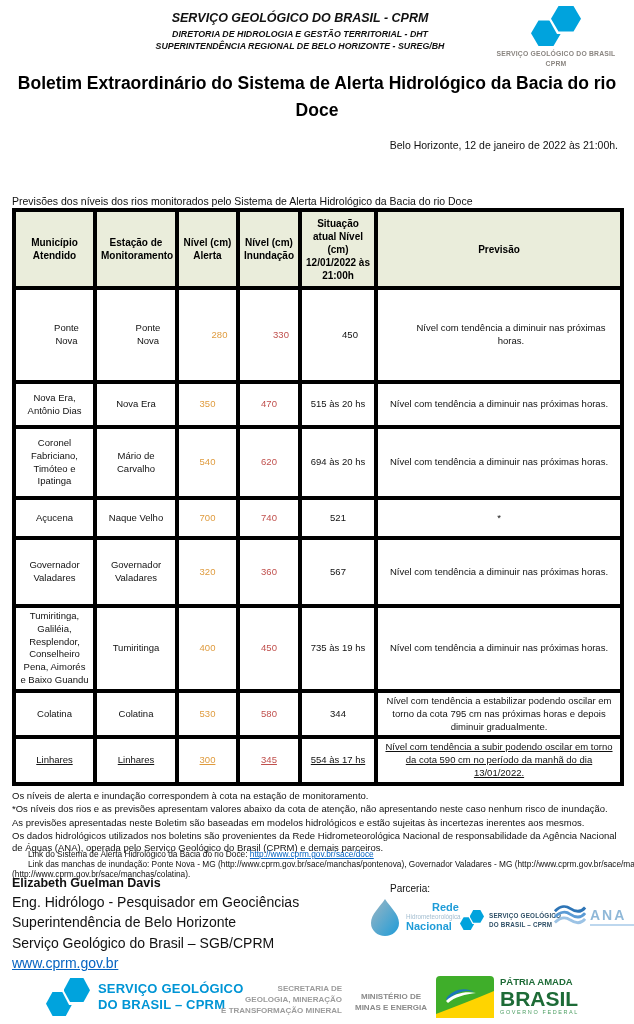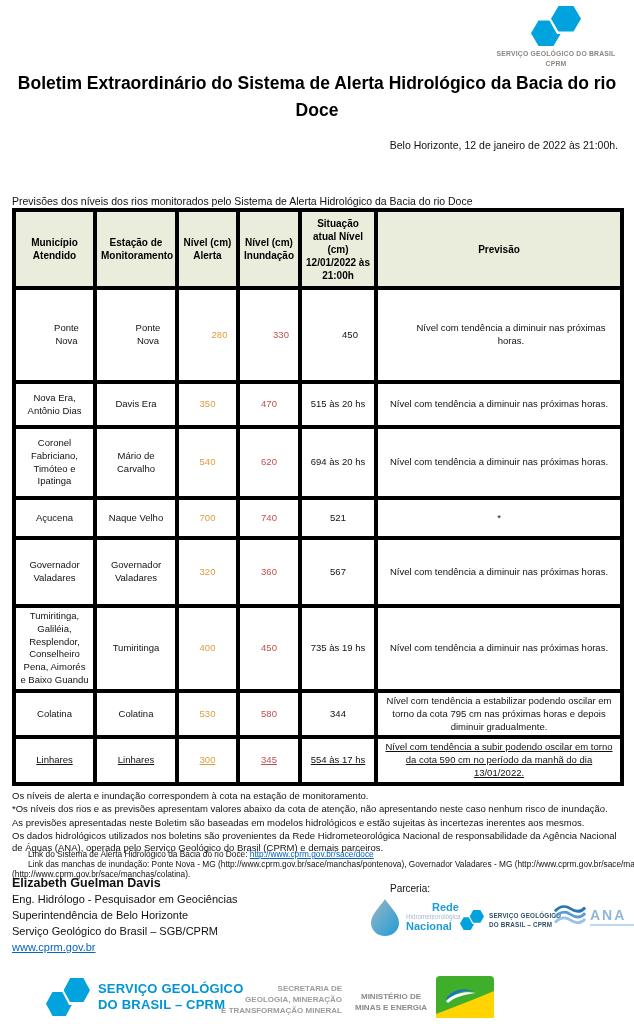--- a/index.html
+++ b/index.html
@@ -56,21 +56,21 @@
   
   .footnotes{position:absolute;top:789px;left:12px;width:610px;font-size:9.5px;line-height:1.38;color:#111;}
   .paras{position:absolute;top:817px;left:12px;width:612px;font-size:9.5px;line-height:1.32;color:#111;}
   .links{position:absolute;top:849px;left:12px;width:622px;font-size:8.3px;line-height:1.22;color:#111;}
   .links .nowrap{white-space:nowrap;overflow:hidden;padding-left:16px;}
   a.link{color:var(--link-blue);text-decoration:underline;cursor:pointer;}
 
   
   .signature{position:absolute;top:876px;left:12px;width:300px;color:#111;}
   .signature .name{font-size:12.5px;font-weight:bold;margin-bottom:2px;}
-  .signature .line{font-size:11px;line-height:1.45;}
+  .signature .line{font-size:14px;line-height:1.45;}
 
   
   .parceria-label{position:absolute;top:883px;left:390px;font-size:10px;color:#111;}
   .partner-rede{position:absolute;top:898px;left:368px;display:flex;align-items:center;gap:4px;}
   .rede-text .r1{font-size:11px;font-weight:bold;color:#1F9CD8;line-height:1.05;padding-left:26px;}
   .rede-text .r2{font-size:6.3px;color:#a3bdd0;line-height:1.2;}
   .rede-text .r3{font-size:11px;font-weight:bold;color:#1F9CD8;line-height:1.05;}
   .partner-cprm{position:absolute;top:910px;left:460px;display:flex;align-items:center;gap:5px;}
   .partner-cprm .hexpair{width:24px;height:20px;flex:0 0 auto;}
   .partner-cprm .txt{font-size:6.3px;font-weight:bold;color:#2e4f66;line-height:1.45;letter-spacing:.2px;}
@@ -87,20 +87,25 @@
   .footer-brand{position:absolute;top:976px;left:436px;display:flex;align-items:center;gap:6px;}
   .brand-text .b1{font-size:9.5px;font-weight:bold;color:var(--brand-green);line-height:1.1;}
   .brand-text .b2{font-size:21px;font-weight:bold;color:var(--brand-green);line-height:1.0;}
   .brand-text .b3{font-size:5.5px;color:#4c9e62;letter-spacing:1.6px;line-height:1.4;}
 </style>
 </head>
 <body>
 
 <div class="page">
 
+  <div class="letterhead">
+    <div class="l1">SERVIÇO GEOLÓGICO DO BRASIL - CPRM</div>
+    <div class="l2">DIRETORIA DE HIDROLOGIA E GESTÃO TERRITORIAL - DHT</div>
+    <div class="l3">SUPERINTENDÊNCIA REGIONAL DE BELO HORIZONTE - SUREG/BH</div>
+  </div>
 
   <div class="logo-top">
     <div class="hexpair">
       <div class="hex hex-left"></div>
         <div class="hex hex-white"></div>
         <div class="hex hex-right"></div>
     </div>
     <div class="cap">
       <div>SERVIÇO GEOLÓGICO DO BRASIL</div>
       <div>CPRM</div>
@@ -137,21 +142,21 @@
           <tr>
             <td class="cell-municipio">Ponte Nova</td>
             <td class="cell-estacao">Ponte Nova</td>
             <td class="cell-alerta">280</td>
             <td class="cell-inundacao">330</td>
             <td class="cell-situacao">450</td>
             <td class="cell-previsao">Nível com tendência a diminuir nas próximas horas.</td>
           </tr>
           <tr>
             <td class="cell-municipio">Nova Era, Antônio Dias</td>
-            <td class="cell-estacao">Davis Era</td>
+            <td class="cell-estacao">Nova Era</td>
             <td class="cell-alerta">350</td>
             <td class="cell-inundacao">470</td>
             <td class="cell-situacao">515 às 20 hs</td>
             <td class="cell-previsao">Nível com tendência a diminuir nas próximas horas.</td>
           </tr>
           <tr>
             <td class="cell-municipio">Coronel Fabriciano, Timóteo e Ipatinga</td>
             <td class="cell-estacao">Mário de Carvalho</td>
             <td class="cell-alerta">540</td>
             <td class="cell-inundacao">620</td>
@@ -294,15 +299,20 @@
     <div>MINAS E ENERGIA</div>
   </div>
 
   <div class="footer-brand">
     <svg width="58" height="42" viewBox="0 0 58 42">
       <rect width="58" height="42" rx="4" fill="#3FAE2A"></rect>
       <path d="M0 42 L0 38 C20 30 40 23 58 15 L58 42 Z" fill="#FFD400"></path>
       <path d="M10 23 C16 13 30 11 38 16 C28 13 18 17 12 25 Z" fill="#1B75BB"></path>
       <path d="M10 25 C18 17 30 15 40 17 C30 18 18 21 12 27 Z" fill="#FFFFFF"></path>
     </svg>
+    <div class="brand-text">
+      <div class="b1">PÁTRIA AMADA</div>
+      <div class="b2">BRASIL</div>
+      <div class="b3">GOVERNO FEDERAL</div>
+    </div>
   </div>
 
 </div>
 
 </body></html>

